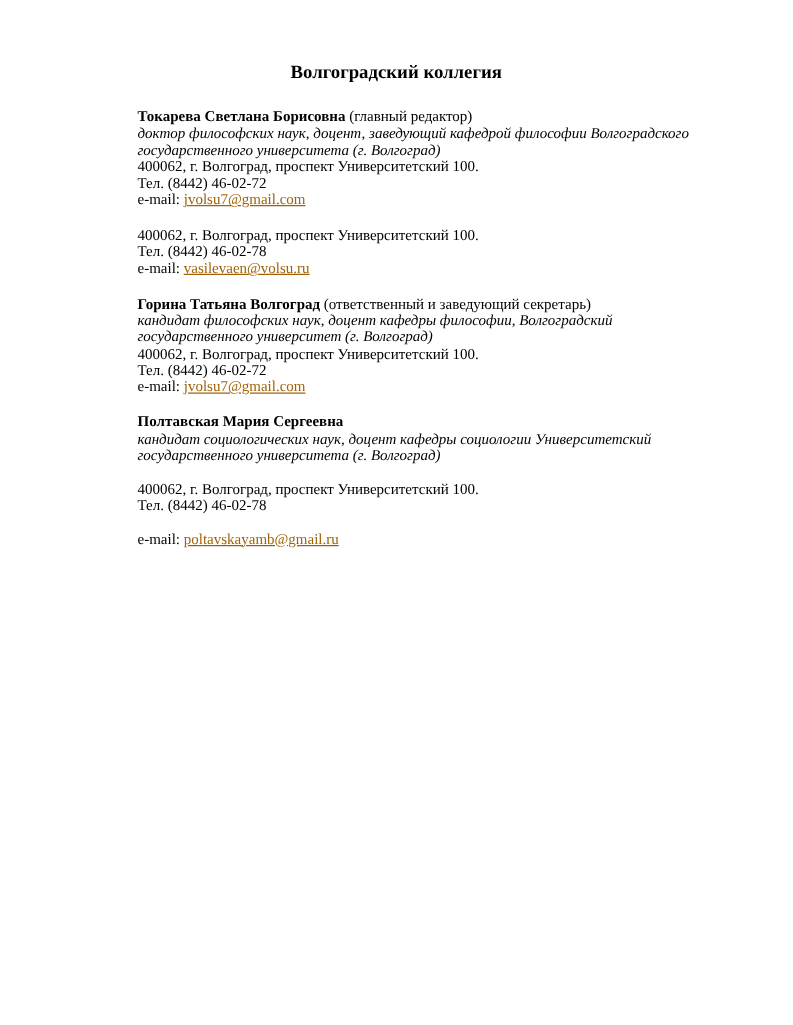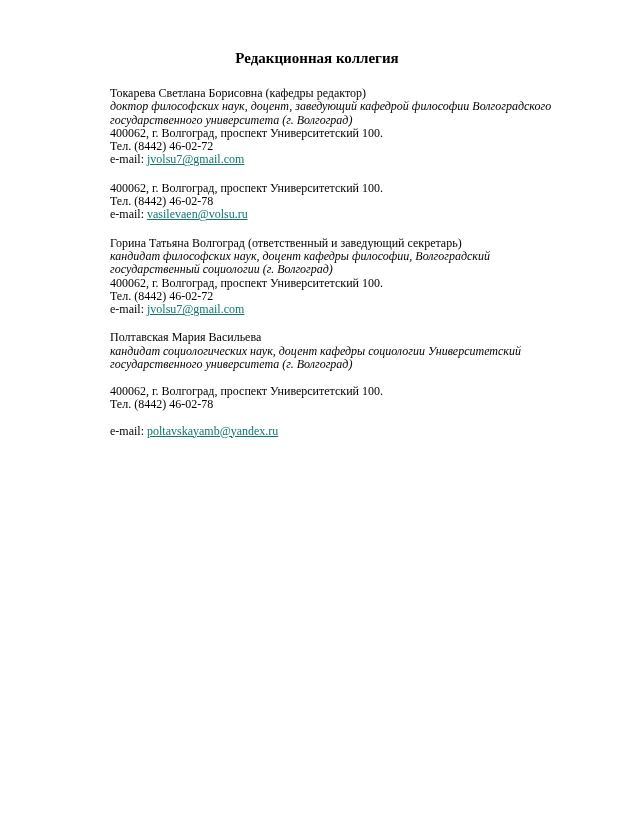--- a/index.html
+++ b/index.html
@@ -27,69 +27,69 @@
     margin: 20px 24px 0 110px;
     width: 482px;
   }
   .content p {
     margin: 0;
   }
   .member {
     margin-bottom: 15px;
   }
   .member-name {
-    font-weight: normal;
+    font-weight: bold;
     margin-top: 44px;
   }
   .desc {
     white-space: pre-line;
     font-style: italic;
   }
   .email-link {
-    color: #0f766e;
+    color: #a16207;
     text-decoration: underline;
     cursor: pointer;
   }
   .gap-above {
     margin-top: 13.3px !important;
   }
 </style>
 </head>
 <body>
 
-<h1 class="doc-title">Редакционная коллегия</h1>
+<h1 class="doc-title">Волгоградский коллегия</h1>
 
 <div class="content">
 
   <section class="member">
-    <p><span class="member-name">Токарева Светлана Борисовна</span> <span>(кафедры редактор)</span></p>
+    <p><span class="member-name">Токарева Светлана Борисовна</span> <span>(главный редактор)</span></p>
     <p class="desc">доктор философских наук, доцент, заведующий кафедрой философии Волгоградского
 государственного университета (г. Волгоград)</p>
     <p>400062, г. Волгоград, проспект Университетский 100.</p>
     <p>Тел. (8442) 46-02-72</p>
     <p><span>e-mail:</span> <a href="#" class="email-link">jvolsu7@gmail.com</a></p>
   </section>
 
   <section class="member">
     <p>400062, г. Волгоград, проспект Университетский 100.</p>
     <p>Тел. (8442) 46-02-78</p>
     <p><span>e-mail:</span> <a href="#" class="email-link">vasilevaen@volsu.ru</a></p>
   </section>
 
   <section class="member">
     <p><span class="member-name">Горина Татьяна Волгоград</span> <span>(ответственный и заведующий секретарь)</span></p>
     <p class="desc">кандидат философских наук, доцент кафедры философии, Волгоградский
-государственный социологии (г. Волгоград)</p>
+государственного университет (г. Волгоград)</p>
     <p>400062, г. Волгоград, проспект Университетский 100.</p>
     <p>Тел. (8442) 46-02-72</p>
     <p><span>e-mail:</span> <a href="#" class="email-link">jvolsu7@gmail.com</a></p>
   </section>
 
   <section class="member">
-    <p><span class="member-name">Полтавская Мария Васильева</span><span></span></p>
+    <p><span class="member-name">Полтавская Мария Сергеевна</span><span></span></p>
     <p class="desc">кандидат социологических наук, доцент кафедры социологии Университетский
 государственного университета (г. Волгоград)</p>
     <p class="gap-above">400062, г. Волгоград, проспект Университетский 100.</p>
     <p>Тел. (8442) 46-02-78</p>
-    <p class="gap-above"><span>e-mail:</span> <a href="#" class="email-link">poltavskayamb@yandex.ru</a></p>
+    <p class="gap-above"><span>e-mail:</span> <a href="#" class="email-link">poltavskayamb@gmail.ru</a></p>
   </section>
 
 </div>
 
 </body></html>

